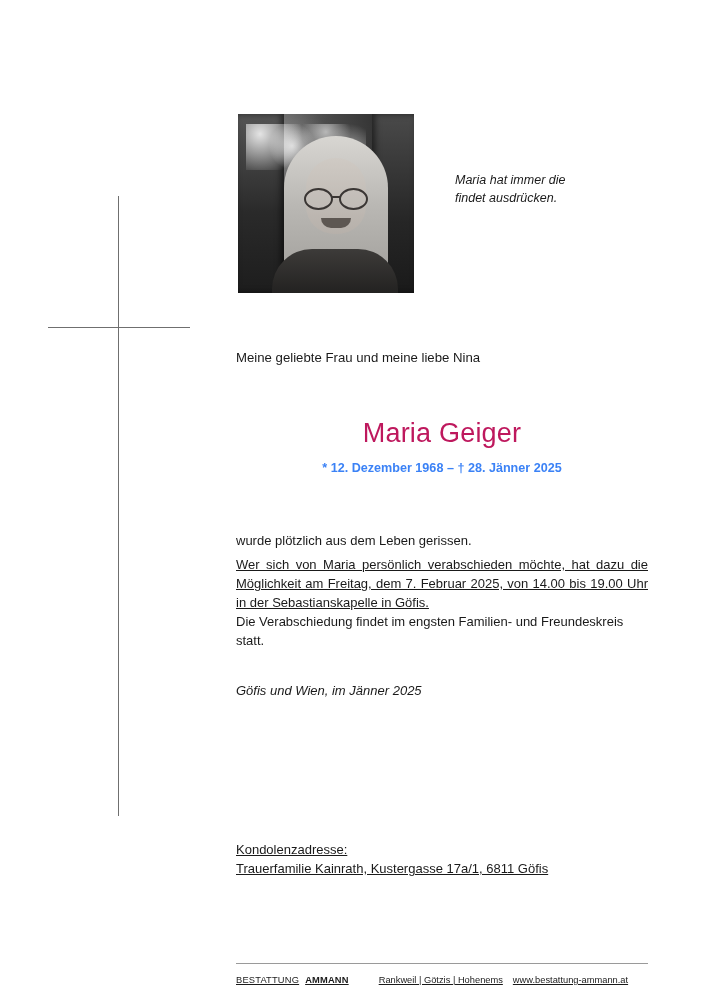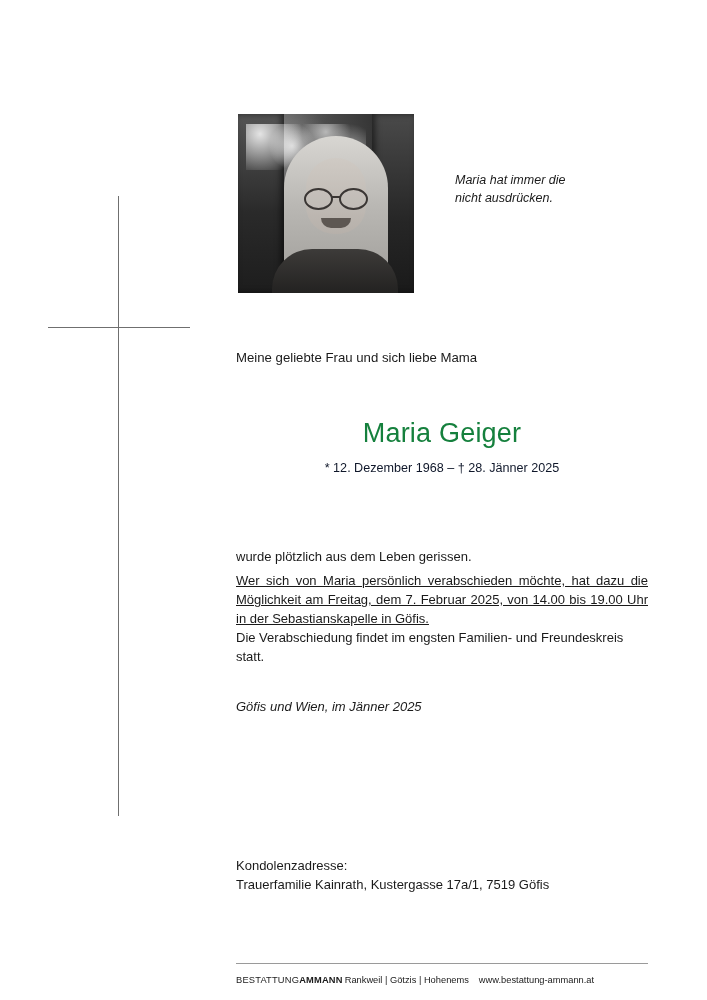--- a/index.html
+++ b/index.html
@@ -150,49 +150,49 @@
     color: #1a1a1a;
   }
   .name {
     position: absolute;
     left: 236px;
     top: 418px;
     width: 412px;
     text-align: center;
     font-size: 27px;
     letter-spacing: 0.2px;
-    color: #15803d;
+    color: #be185d;
   }
   .dates {
     position: absolute;
     left: 236px;
     top: 461px;
     width: 412px;
     text-align: center;
     font-size: 12.6px;
-    color: #0f172a;
+    color: #3b82f6;
+    font-weight: bold;
   }
 
   .para {
     position: absolute;
     left: 236px;
     width: 412px;
     font-size: 13px;
     line-height: 19px;
     color: #1a1a1a;
-    margin-top: 16px;
   }
   .para.justify { text-align: justify; }
 
   .p1 { top: 531px; }
   .p2 { top: 555px; text-decoration: underline; }
   .p3 { top: 612px; }
   .p4 { top: 681px; font-style: italic; }
   .p5 { top: 751px; }
-  .p6 { top: 840px; }
+  .p6 { top: 840px; text-decoration: underline; }
 
   .line { display: block; }
 
   
   .footer-rule {
     position: absolute;
     left: 236px;
     top: 963px;
     width: 412px;
     height: 1px;
@@ -200,27 +200,28 @@
   }
   .footer {
     position: absolute;
     left: 236px;
     top: 975px;
     width: 412px;
     font-size: 9.3px;
     color: #1a1a1a;
     display: flex;
     align-items: baseline;
-    gap: 0;
+    gap: 6px;
     white-space: nowrap;
+    text-decoration: underline;
   }
   .footer .brand-light { letter-spacing: 0.2px; }
   .footer .brand-bold { font-weight: bold; letter-spacing: 0.2px; }
-  .footer .locations { margin-left: 2px; }
-  .footer .web { margin-left: 10px; }
+  .footer .locations { margin-left: 24px; }
+  .footer .web { margin-left: 4px; }
 </style>
 </head>
 <body>
 
 <div class="page">
 
   <div class="cross-vertical"></div>
   <div class="cross-horizontal"></div>
 
   <div class="portrait">
@@ -234,38 +235,38 @@
       <span class="lens l"></span>
       <span class="lens r"></span>
       <span class="bridge"></span>
     </div>
     <div class="mouth"></div>
     <div class="body"></div>
   </div>
 
   <div class="quote">
     <div>Maria hat immer die</div>
-    <div>nicht ausdrücken.</div>
-  </div>
-
-  <div class="intro">Meine geliebte Frau und sich liebe Mama</div>
+    <div>findet ausdrücken.</div>
+  </div>
+
+  <div class="intro">Meine geliebte Frau und meine liebe Nina</div>
 
   <div class="name">Maria Geiger</div>
   <div class="dates">* 12. Dezember 1968  –  † 28. Jänner 2025</div>
 
   <div class="para p1">wurde plötzlich aus dem Leben gerissen.</div>
   <div class="para p2 justify">Wer sich von Maria persönlich verabschieden möchte, hat dazu die Möglichkeit am Freitag, dem 7. Februar 2025, von 14.00 bis 19.00 Uhr in der Sebastianskapelle in Göfis.</div>
   <div class="para p3">Die Verabschiedung findet im engsten Familien- und Freundeskreis statt.</div>
 
   <div class="para p4">Göfis und Wien, im Jänner 2025</div>
 
 
   <div class="para p6">
     <span class="line">Kondolenzadresse:</span>
-    <span class="line">Trauerfamilie Kainrath, Kustergasse 17a/1, 7519 Göfis</span>
+    <span class="line">Trauerfamilie Kainrath, Kustergasse 17a/1, 6811 Göfis</span>
   </div>
 
   <div class="footer-rule"></div>
   <div class="footer">
     <span class="brand-light">BESTATTUNG</span>
     <span class="brand-bold">AMMANN</span>
     <span class="locations">Rankweil | Götzis | Hohenems</span>
     <span class="web">www.bestattung-ammann.at</span>
   </div>
 

